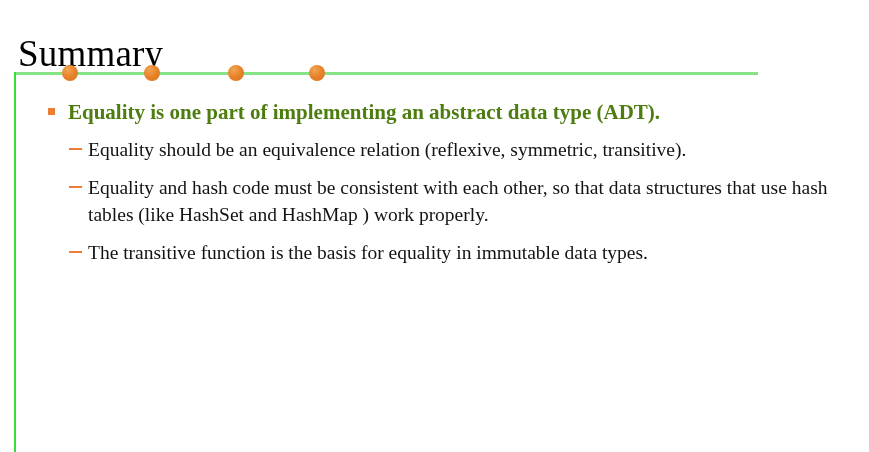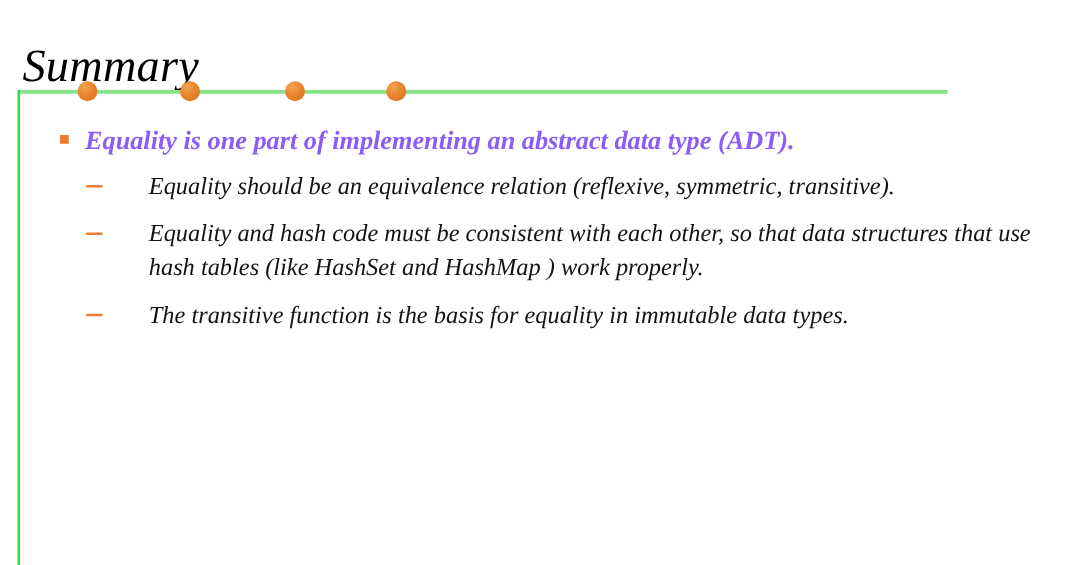--- a/index.html
+++ b/index.html
@@ -15,21 +15,20 @@
     color: #000000;
     position: relative;
   }
 
   #slide {
     position: absolute;
     left: 0; top: 0;
     width: 869px;
     height: 452px;
     background: #ffffff;
-    font-style: italic;
   }
 
   
   #slide-title {
     position: absolute;
     left: 18px;
     top: 7px;
     font-size: 37px;
     line-height: 44px;
     font-weight: normal;
@@ -81,36 +80,36 @@
   }
 
   
   .lvl1 {
     position: relative;
     padding-left: 68px;
     padding-right: 18px;
     font-size: 21px;
     line-height: 29px;
     font-weight: bold;
-    color: #8b5cf6;
+    color: #4d7c0f;
     margin-bottom: 9px;
   }
   .lvl1 .sq-bullet {
     position: absolute;
     left: 48px;
     top: 10px;
     width: 7px;
     height: 7px;
     background: #ed7d31;
   }
 
   
   .lvl2 {
     position: relative;
-    padding-left: 119px;
+    padding-left: 88px;
     padding-right: 30px;
     font-size: 19.5px;
     line-height: 27px;
     font-weight: normal;
     color: #131313;
     margin-bottom: 11px;
   }
   .lvl2 .dash-bullet {
     position: absolute;
     left: 69px;

